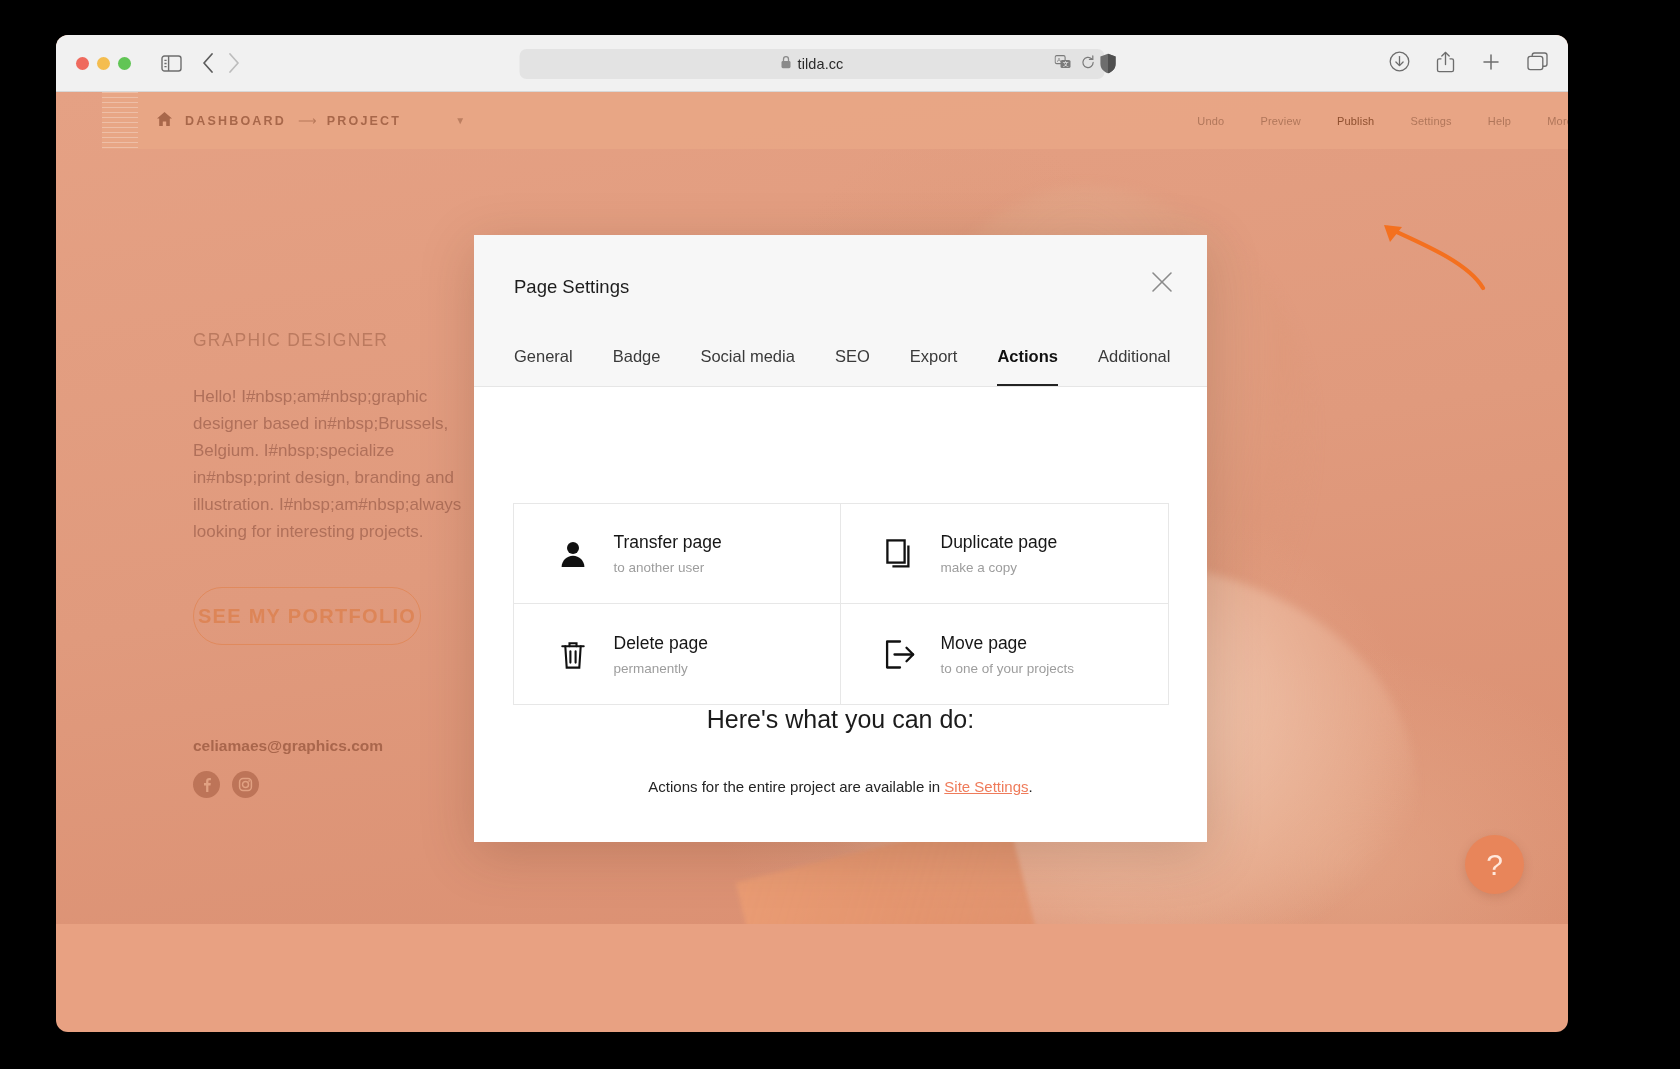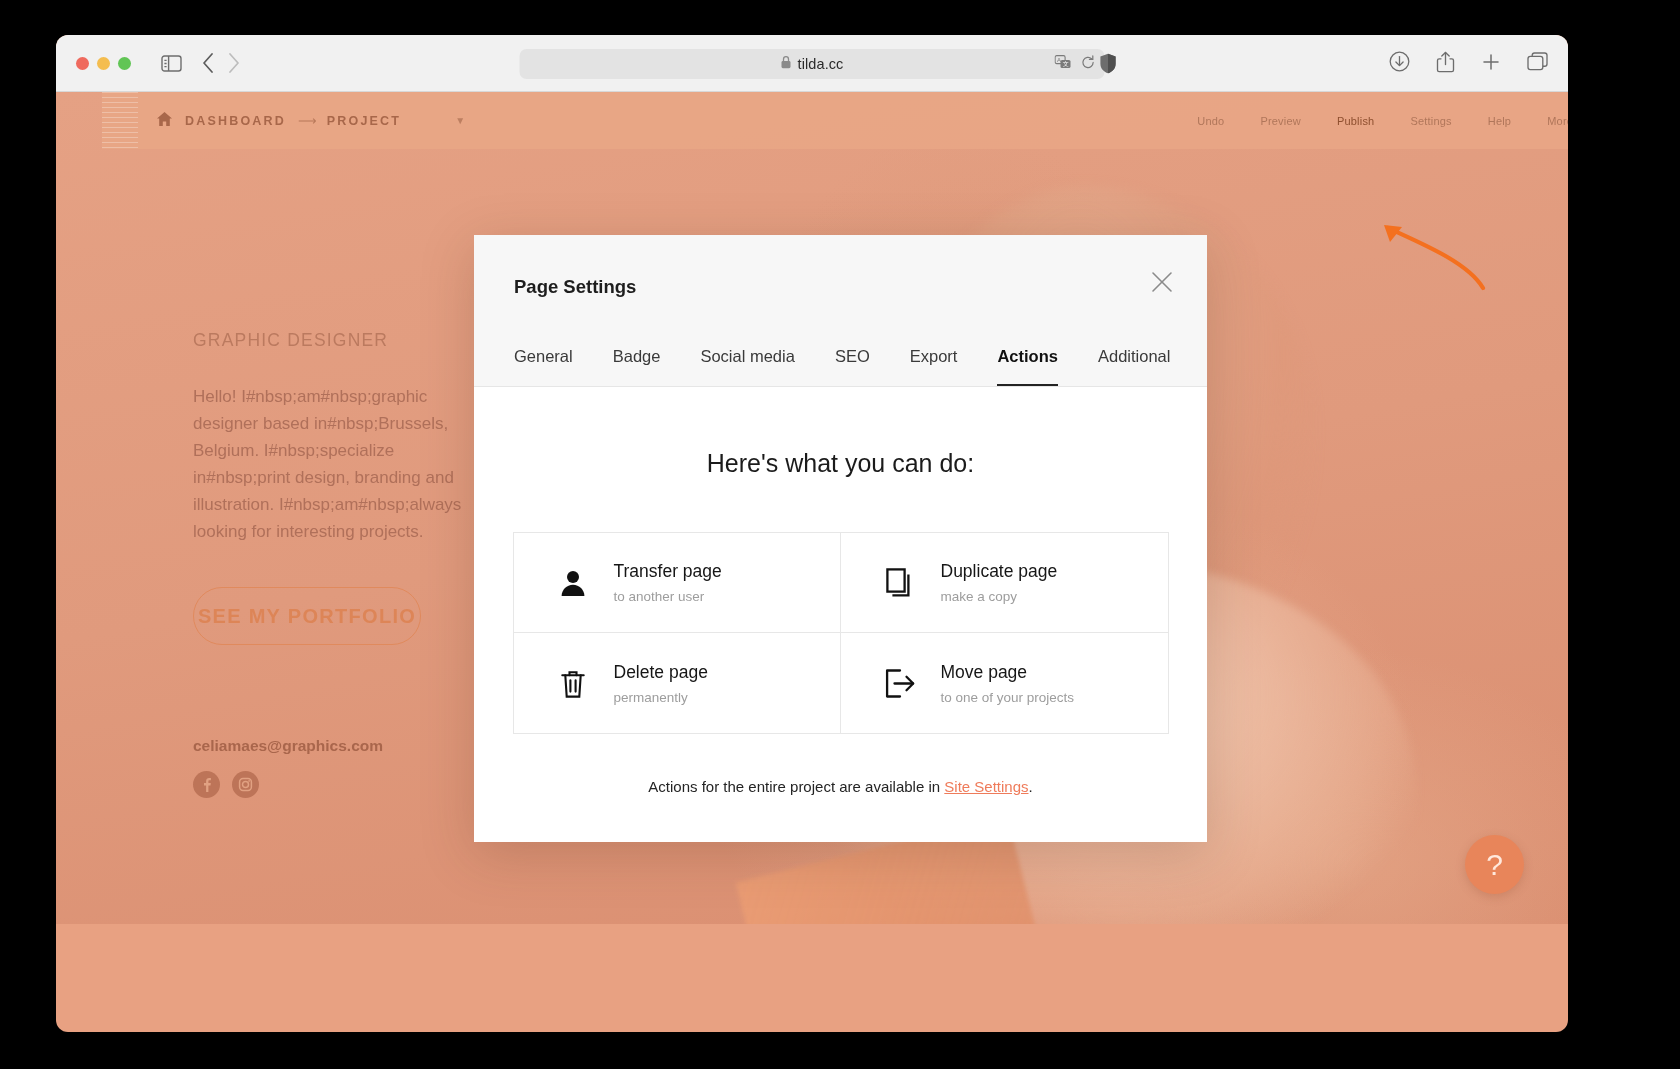--- a/index.html
+++ b/index.html
@@ -215,21 +215,21 @@
     box-shadow: 0 12px 50px rgba(90,50,30,.22);
   }
   #modal-header {
     position: relative;
     height: 152px;
     background: #f7f7f7;
     border-bottom: 1px solid #e6e6e6;
   }
   #modal-title {
     position: absolute; left: 40px; top: 41px;
-    font-size: 18.5px; color: #1d1d1d; font-weight: 700;
+    font-size: 18.5px; color: #1d1d1d; font-weight: 400;
   }
   #modal-close-button {
     position: absolute; right: 28px; top: 30px;
     width: 34px; height: 34px;
     display: flex; align-items: center; justify-content: center;
     color: #8b8b8b;
   }
   #modal-tabs {
     position: absolute; left: 40px; bottom: 0;
     display: flex; align-items: flex-end; gap: 0;
@@ -460,22 +460,20 @@
           <div class="modal-tab">Badge</div>
           <div class="modal-tab">Social media</div>
           <div class="modal-tab">SEO</div>
           <div class="modal-tab">Export</div>
           <div class="modal-tab active">Actions</div>
           <div class="modal-tab">Additional</div>
         </div>
       </div>
 
       <div id="modal-body">
-        <div id="modal-heading">Here's what you can do:</div>
-
         <div id="actions-grid">
 
           <div class="action-card">
             <span class="action-icon">
               <svg width="26" height="27" viewBox="0 0 26 27" fill="#111">
                 <circle cx="13" cy="8" r="6"></circle>
                 <path d="M1.6 27c0-6.3 5.1-11.3 11.4-11.3S24.4 20.7 24.4 27Z"></path>
               </svg>
             </span>
             <div>
@@ -522,20 +520,22 @@
               </svg>
             </span>
             <div>
               <div class="action-title">Move page</div>
               <div class="action-sub">to one of your projects</div>
             </div>
           </div>
 
         </div>
 
+        <div id="modal-heading">Here's what you can do:</div>
+
         <div id="modal-footer">
           <span>Actions for the entire project are available in </span><a id="site-settings-link" href="#">Site Settings</a><span>.</span>
         </div>
       </div>
     </div>
 
   </div>
 </div>
 
 </body></html>

